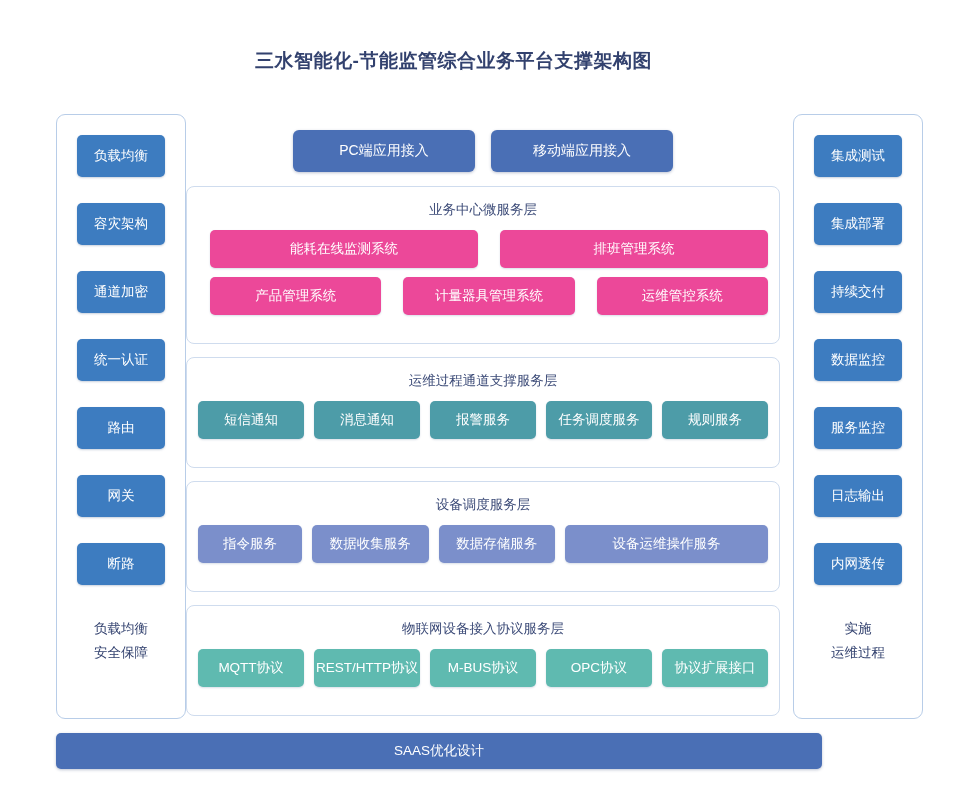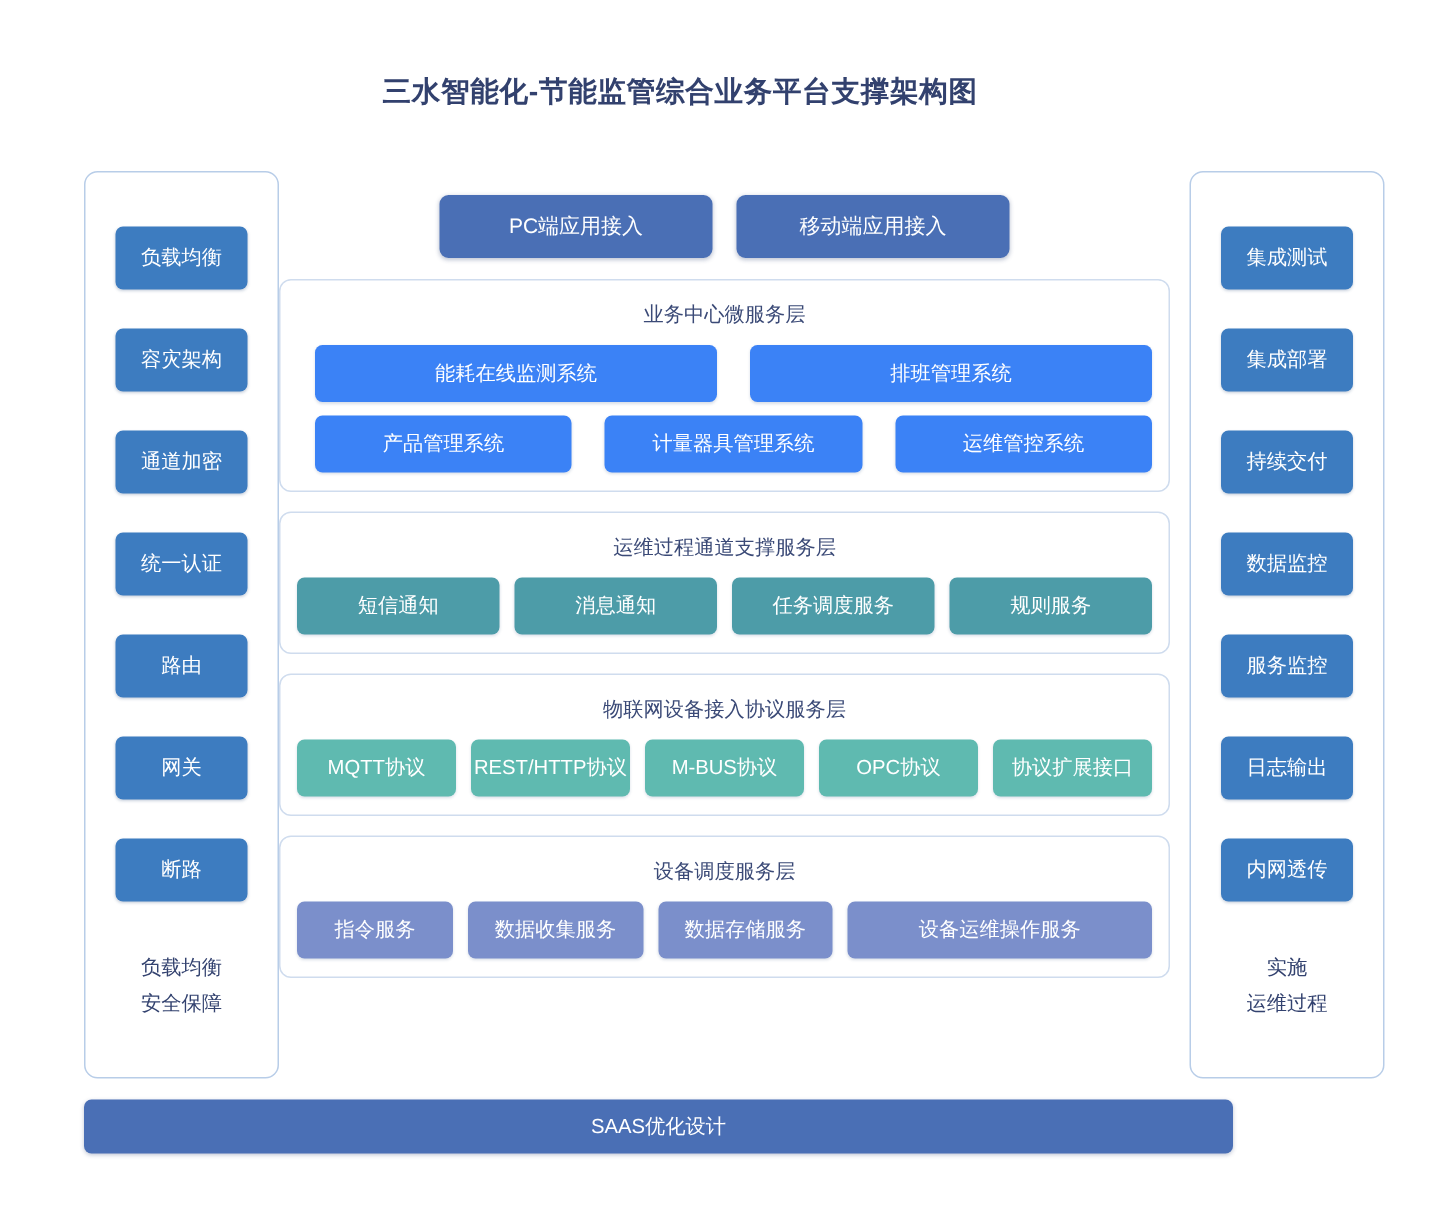--- a/index.html
+++ b/index.html
@@ -17,21 +17,21 @@
     letter-spacing: 0.5px;
   }
 
   
   .side-col {
     position: absolute; top: 114px;
     width: 130px; height: 605px;
     border: 1.5px solid #b8cde8; border-radius: 9px;
     background: #fff;
     display: flex; flex-direction: column; align-items: center;
-    padding-top: 36px;
+    padding-top: 20px;
   }
   .side-col.left  { left: 56px; }
   .side-col.right { left: 793px; }
 
   .side-btn {
     width: 88px; height: 42px; margin-bottom: 26px;
     background: #3d7cc0; border-radius: 5px;
     color: #ffffff; font-size: 13.5px;
     display: flex; align-items: center; justify-content: center;
     box-shadow: 0 1px 2px rgba(40,70,120,.25);
@@ -54,40 +54,40 @@
   .access-btn {
     width: 182px; height: 42px;
     background: #4a6fb5; border-radius: 6px;
     color: #fff; font-size: 14px;
     display: flex; align-items: center; justify-content: center;
     box-shadow: 0 1px 3px rgba(40,60,110,.3);
   }
 
   .layer {
     border: 1px solid #cfdcee; border-radius: 8px;
-    background: #fff; padding: 10px 11px 12px 11px;
+    background: #fff; padding: 10px 11px 28px 11px;
     margin-bottom: 13px;
   }
   .layer-title {
     text-align: center; font-size: 13.5px; color: #3b4a77;
     padding: 4px 0 11px 0;
   }
   .layer-row {
     display: flex; gap: 10px; margin-bottom: 9px;
   }
   .layer-row:last-child { margin-bottom: 0; }
 
   .node {
     height: 38px; border-radius: 5px;
     display: flex; align-items: center; justify-content: center;
     color: #ffffff; font-size: 13.5px; text-align: center;
     box-shadow: 0 1px 2px rgba(40,70,120,.18);
     flex: 1 1 auto;
   }
-  .node.biz      { background: #3b82f6; margin-left: 12px; }
+  .node.biz      { background: #ec4899; margin-left: 12px; }
   .node.support  { background: #4d9ca8; }
   .node.device   { background: #7b8fcb; }
   .node.proto    { background: #5fbab0; }
 
   
   .bottom-bar {
     position: absolute; left: 56px; top: 733px;
     width: 766px; height: 36px;
     background: #4a6fb5; border-radius: 5px;
     color: #fff; font-size: 13.5px;
@@ -126,41 +126,42 @@
             <div class="node biz" style="flex-grow: 1; flex-basis: 0px;">产品管理系统</div>
             <div class="node biz" style="flex-grow: 1; flex-basis: 0px;">计量器具管理系统</div>
             <div class="node biz" style="flex-grow: 1; flex-basis: 0px;">运维管控系统</div>
           </div>
         </div>
         <div class="layer">
           <div class="layer-title">运维过程通道支撑服务层</div>
           <div class="layer-row">
             <div class="node support" style="flex-grow: 1; flex-basis: 0px;">短信通知</div>
             <div class="node support" style="flex-grow: 1; flex-basis: 0px;">消息通知</div>
+            <div class="node support" style="flex-grow: 1; flex-basis: 0px;">报警服务</div>
             <div class="node support" style="flex-grow: 1; flex-basis: 0px;">任务调度服务</div>
             <div class="node support" style="flex-grow: 1; flex-basis: 0px;">规则服务</div>
+          </div>
+        </div>
+        <div class="layer">
+          <div class="layer-title">设备调度服务层</div>
+          <div class="layer-row">
+            <div class="node device" style="flex-grow: 1; flex-basis: 0px;">指令服务</div>
+            <div class="node device" style="flex-grow: 1.12; flex-basis: 0px;">数据收集服务</div>
+            <div class="node device" style="flex-grow: 1.12; flex-basis: 0px;">数据存储服务</div>
+            <div class="node device" style="flex-grow: 1.95; flex-basis: 0px;">设备运维操作服务</div>
           </div>
         </div>
         <div class="layer">
           <div class="layer-title">物联网设备接入协议服务层</div>
           <div class="layer-row">
             <div class="node proto" style="flex-grow: 1; flex-basis: 0px;">MQTT协议</div>
             <div class="node proto" style="flex-grow: 1; flex-basis: 0px;">REST/HTTP协议</div>
             <div class="node proto" style="flex-grow: 1; flex-basis: 0px;">M-BUS协议</div>
             <div class="node proto" style="flex-grow: 1; flex-basis: 0px;">OPC协议</div>
             <div class="node proto" style="flex-grow: 1; flex-basis: 0px;">协议扩展接口</div>
-          </div>
-        </div>
-        <div class="layer">
-          <div class="layer-title">设备调度服务层</div>
-          <div class="layer-row">
-            <div class="node device" style="flex-grow: 1; flex-basis: 0px;">指令服务</div>
-            <div class="node device" style="flex-grow: 1.12; flex-basis: 0px;">数据收集服务</div>
-            <div class="node device" style="flex-grow: 1.12; flex-basis: 0px;">数据存储服务</div>
-            <div class="node device" style="flex-grow: 1.95; flex-basis: 0px;">设备运维操作服务</div>
           </div>
         </div>
       </div>
   </div>
 
   <div class="side-col right">
     <div id="right-buttons" style="display:contents"><div class="side-btn">集成测试</div><div class="side-btn">集成部署</div><div class="side-btn">持续交付</div><div class="side-btn">数据监控</div><div class="side-btn">服务监控</div><div class="side-btn">日志输出</div><div class="side-btn">内网透传</div></div>
     <div class="side-caption">
       <div>实施</div>
       <div>运维过程</div>

